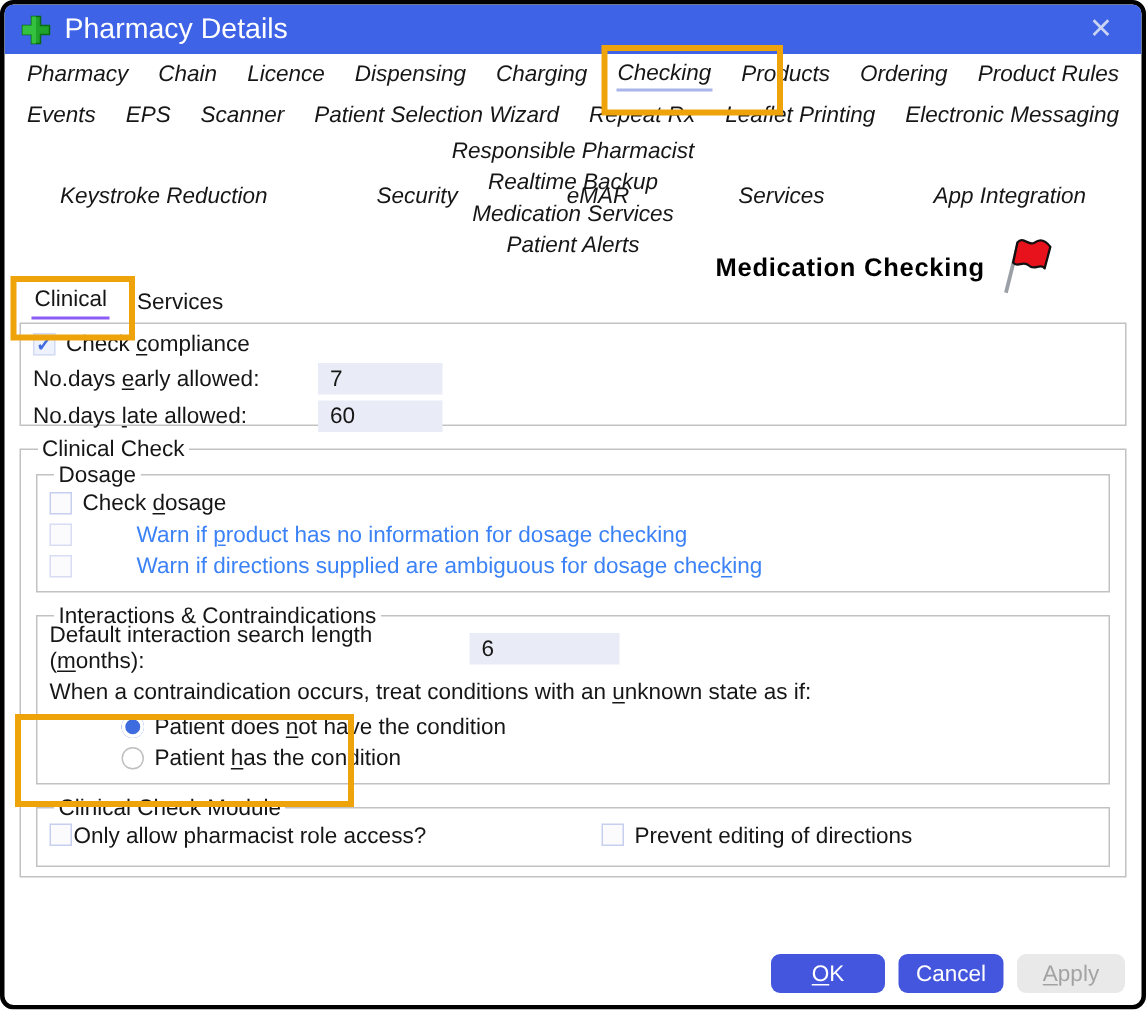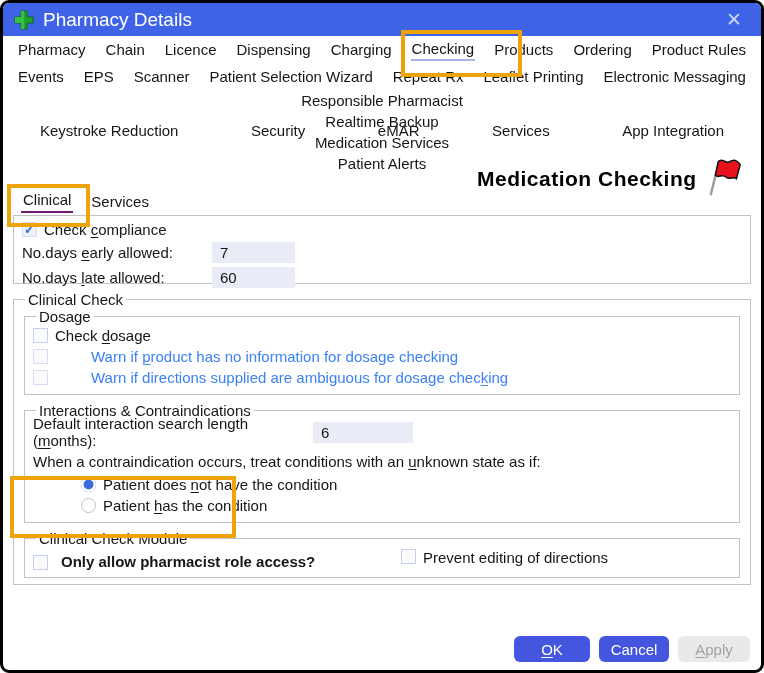--- a/index.html
+++ b/index.html
@@ -7,38 +7,38 @@
     position:relative;width:764px;height:673px;box-sizing:border-box;
     border:3px solid #000;border-radius:9px;overflow:hidden;background:#fff;
     font-family:"Liberation Sans",sans-serif;font-size:15px;color:#161616;
   }
   
   .titlebar{height:33px;background:#3E63E7;display:flex;align-items:center;padding:0 11px;gap:9px;}
   .titlebar .title{color:#fff;font-size:19px;}
   .titlebar .close{margin-left:auto;color:#CBD4F4;font-size:19px;line-height:1;padding:0 8px;cursor:default;}
   .cross-icon{width:20px;height:20px;flex:0 0 auto;}
   
-  .tabrow{display:flex;align-items:center;height:27px;white-space:nowrap;}
+  .tabrow{display:flex;align-items:center;height:27px;white-space:nowrap;font-style:italic;}
   .tabrow.r1,.tabrow.r2{justify-content:space-between;padding:0 14px;}
   .tabrow.r3{justify-content:flex-start;padding:0 34px;flex-direction:column;}
   .tabrow.r4{justify-content:space-between;padding:0 36px;}
   .tab{cursor:default;padding:2px 1px;}
   .tab.selected{border-bottom:2px solid #A9B5E9;}
   
   .hl-rect{position:absolute;border:4px solid #EFA30B;z-index:30;pointer-events:none;}
   .rect-checking{left:398px;top:27px;width:113px;height:39px;}
   .rect-clinical{left:4px;top:181px;width:75px;height:35px;}
   .rect-module{left:7px;top:473px;width:218px;height:54px;}
   .med-check{position:absolute;left:474px;top:157px;z-index:25;display:flex;align-items:center;gap:6px;}
-  .med-check .txt{font-size:21px;font-weight:bold;letter-spacing:.5px;color:#000;}
+  .med-check .txt{font-size:17px;font-weight:bold;letter-spacing:.5px;color:#000;}
   .flag-icon{width:42px;height:42px;margin-top:-4px;}
   
   .subtabs{display:flex;gap:16px;padding:0 18px;margin-top:44px;height:25px;align-items:flex-end;}
   .subtab{padding:2px 2px 3px;cursor:default;}
-  .subtab.selected{border-bottom:2px solid #701a75;}
+  .subtab.selected{border-bottom:2px solid #8b5cf6;}
   
   .box1{border:1px solid #C2C2C2;margin:2px 10px 0;height:69px;box-sizing:border-box;padding:3px 8px;}
   .cbrow{display:flex;align-items:center;gap:7px;height:21px;}
   .cbx{width:15px;height:15px;box-sizing:border-box;border:1px solid #C7CFEF;background:#FBFBFE;
        display:flex;align-items:center;justify-content:center;flex:0 0 auto;}
   .cbx.checked{background:#EEF2FC;border-color:#D4DCF5;color:#3F6BE0;font-weight:bold;font-size:13px;}
   .cbrow.disabled .lbl{color:#3b82f6;margin-left:36px;}
   .cbrow.disabled .cbx{border-color:#D8DDF3;}
   .formrow{display:flex;align-items:center;height:25px;}
   .formrow .flabel{width:190px;}
@@ -51,21 +51,21 @@
   fieldset.inner{margin:0 2px 0;}
   fieldset.inner + fieldset.inner{margin-top:7px;}
   .dosage-rows .cbrow{height:21px;}
   .search-row{display:flex;align-items:center;height:24px;margin-top:1px;}
   .search-row .flabel{width:280px;}
   .intro{margin-top:9px;height:21px;}
   .radiorow{display:flex;align-items:center;gap:7px;height:21px;margin-left:48px;}
   .radio{width:15px;height:15px;border-radius:50%;box-sizing:border-box;border:1px solid #BFBFBF;background:#fff;flex:0 0 auto;}
   .radio.selected{border:none;background:#3F6BE0;box-shadow:inset 0 0 0 2.5px #fff;}
   .module-row{position:relative;height:24px;display:flex;align-items:center;}
-  .module-row .m1{display:flex;align-items:flex-end;gap:13px;font-weight:bold;}
+  .module-row .m1{display:flex;align-items:flex-start;gap:1px;}
   .module-row .m2{position:absolute;left:368px;display:flex;align-items:flex-start;gap:7px;}
   
   .btnbar{position:absolute;right:11px;bottom:8px;display:flex;gap:9px;z-index:10;}
   .btn{height:26px;border-radius:6px;display:flex;align-items:center;justify-content:center;cursor:default;}
   .btn.primary{background:#4456DD;color:#fff;}
   .btn.ok{width:76px;}
   .btn.cancel{width:70px;}
   .btn.apply{width:72px;background:#E9E9E9;color:#A3A3A3;}
   u{text-underline-offset:2px;text-decoration-thickness:1px;}
 </style>

